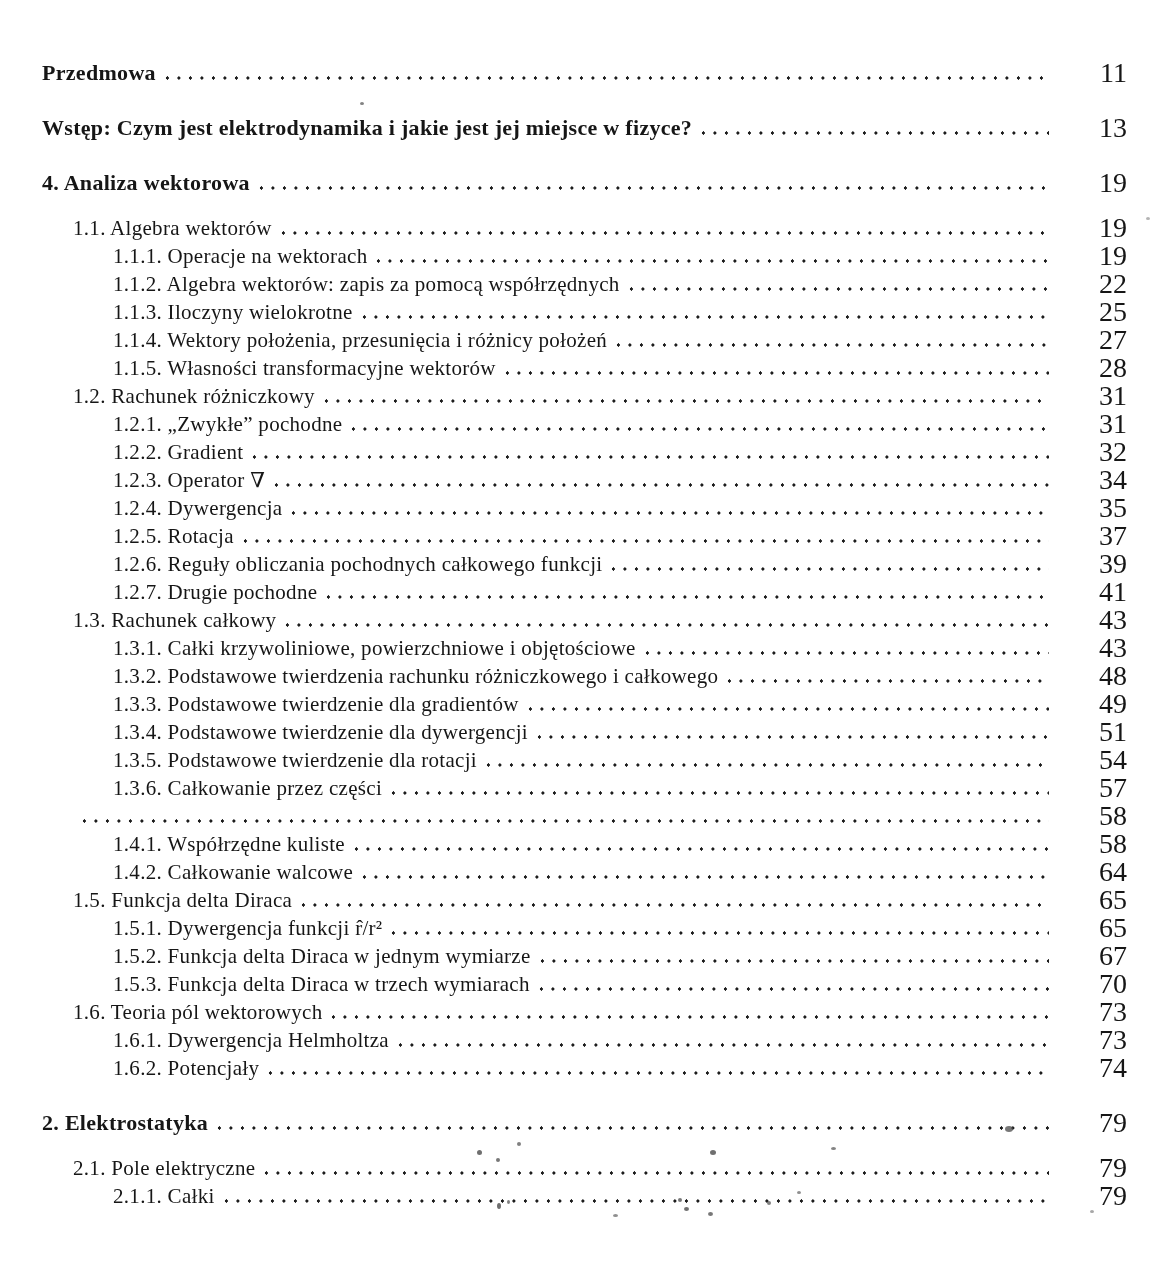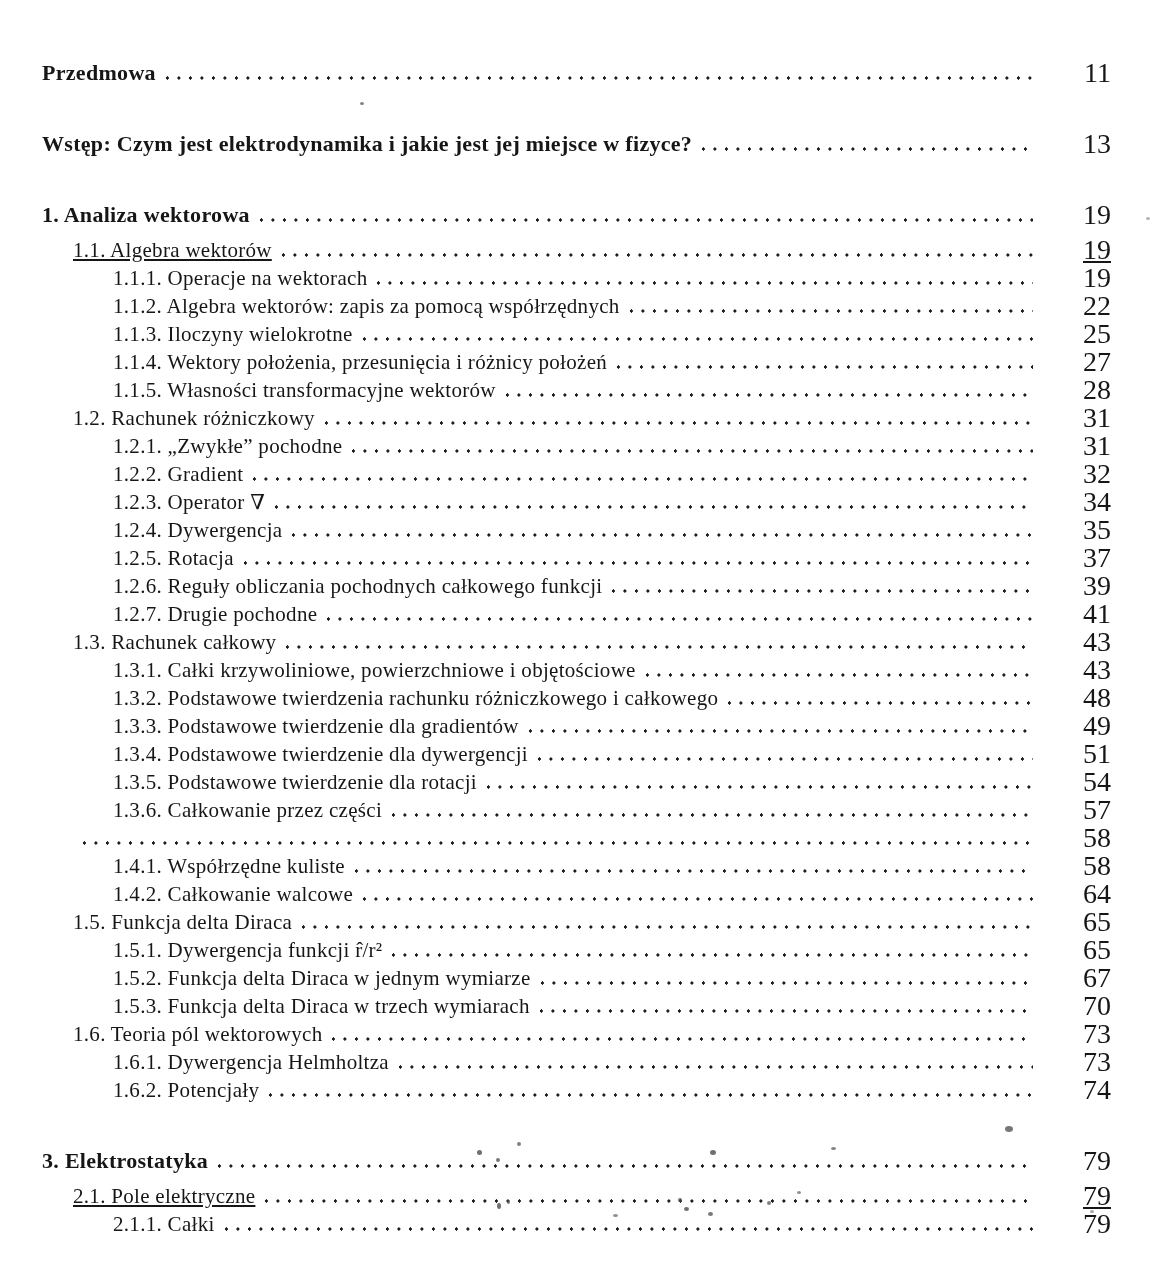--- a/index.html
+++ b/index.html
@@ -8,43 +8,43 @@
     background: #ffffff;
   }
   .page {
     position: relative;
     width: 1152px;
     height: 1238px;
     box-sizing: border-box;
     background: #ffffff;
     color: #161616;
     font-family: "Liberation Serif", "DejaVu Serif", serif;
-    padding: 56px 41px 0 42px;
+    padding: 56px 25px 0 42px;
     overflow: hidden;
   }
   .toc-list { width: 100%; }
   .toc-row {
     display: flex;
     align-items: flex-end;
     margin-top: 6px;
   }
   .toc-label {
     white-space: nowrap;
     font-size: 21px;
     line-height: 22px;
     letter-spacing: 0.3px;
   }
   .level-chapter .toc-label {
     font-weight: bold;
     font-size: 22px;
   }
   .level-section { padding-left: 31px; }
   .level-subsection { padding-left: 71px; }
-  .gap-large  { margin-top: 49px; }
-  .gap-medium { margin-top: 13px; text-decoration: underline; }
+  .gap-large  { margin-top: 33px; }
+  .gap-medium { margin-top: 23px; }
   .toc-leader {
     flex: 1 1 auto;
     height: 12px;
     margin-left: 9px;
     background-image: radial-gradient(circle 1.6px at 2.2px 6px, #1d1d1d 97%, rgba(0,0,0,0) 100%);
     background-size: 11.5px 12px;
     background-repeat: repeat-x;
   }
   .toc-page {
     width: 78px;
@@ -68,21 +68,21 @@
     <span class="toc-label">Przedmowa</span>
     <span class="toc-leader"></span>
     <span class="toc-page">11</span>
   </div>
       <div class="toc-row level-chapter gap-large">
     <span class="toc-label">Wstęp: Czym jest elektrodynamika i jakie jest jej miejsce w fizyce?</span>
     <span class="toc-leader"></span>
     <span class="toc-page">13</span>
   </div>
       <div class="toc-row level-chapter gap-large">
-    <span class="toc-label">1. Analiza wektorowa</span>
+    <span class="toc-label">4. Analiza wektorowa</span>
     <span class="toc-leader"></span>
     <span class="toc-page">19</span>
   </div>
       <div class="toc-row level-section gap-medium">
     <span class="toc-label">1.1. Algebra wektorów</span>
     <span class="toc-leader"></span>
     <span class="toc-page">19</span>
   </div>
       <div class="toc-row level-subsection gap-none">
     <span class="toc-label">1.1.1. Operacje na wektorach</span>
@@ -227,21 +227,21 @@
     <span class="toc-label">1.6.1. Dywergencja Helmholtza</span>
     <span class="toc-leader"></span>
     <span class="toc-page">73</span>
   </div>
       <div class="toc-row level-subsection gap-none">
     <span class="toc-label">1.6.2. Potencjały</span>
     <span class="toc-leader"></span>
     <span class="toc-page">74</span>
   </div>
       <div class="toc-row level-chapter gap-large">
-    <span class="toc-label">3. Elektrostatyka</span>
+    <span class="toc-label">2. Elektrostatyka</span>
     <span class="toc-leader"></span>
     <span class="toc-page">79</span>
   </div>
       <div class="toc-row level-section gap-medium">
     <span class="toc-label">2.1. Pole elektryczne</span>
     <span class="toc-leader"></span>
     <span class="toc-page">79</span>
   </div>
       <div class="toc-row level-subsection gap-none">
     <span class="toc-label">2.1.1. Całki</span>

